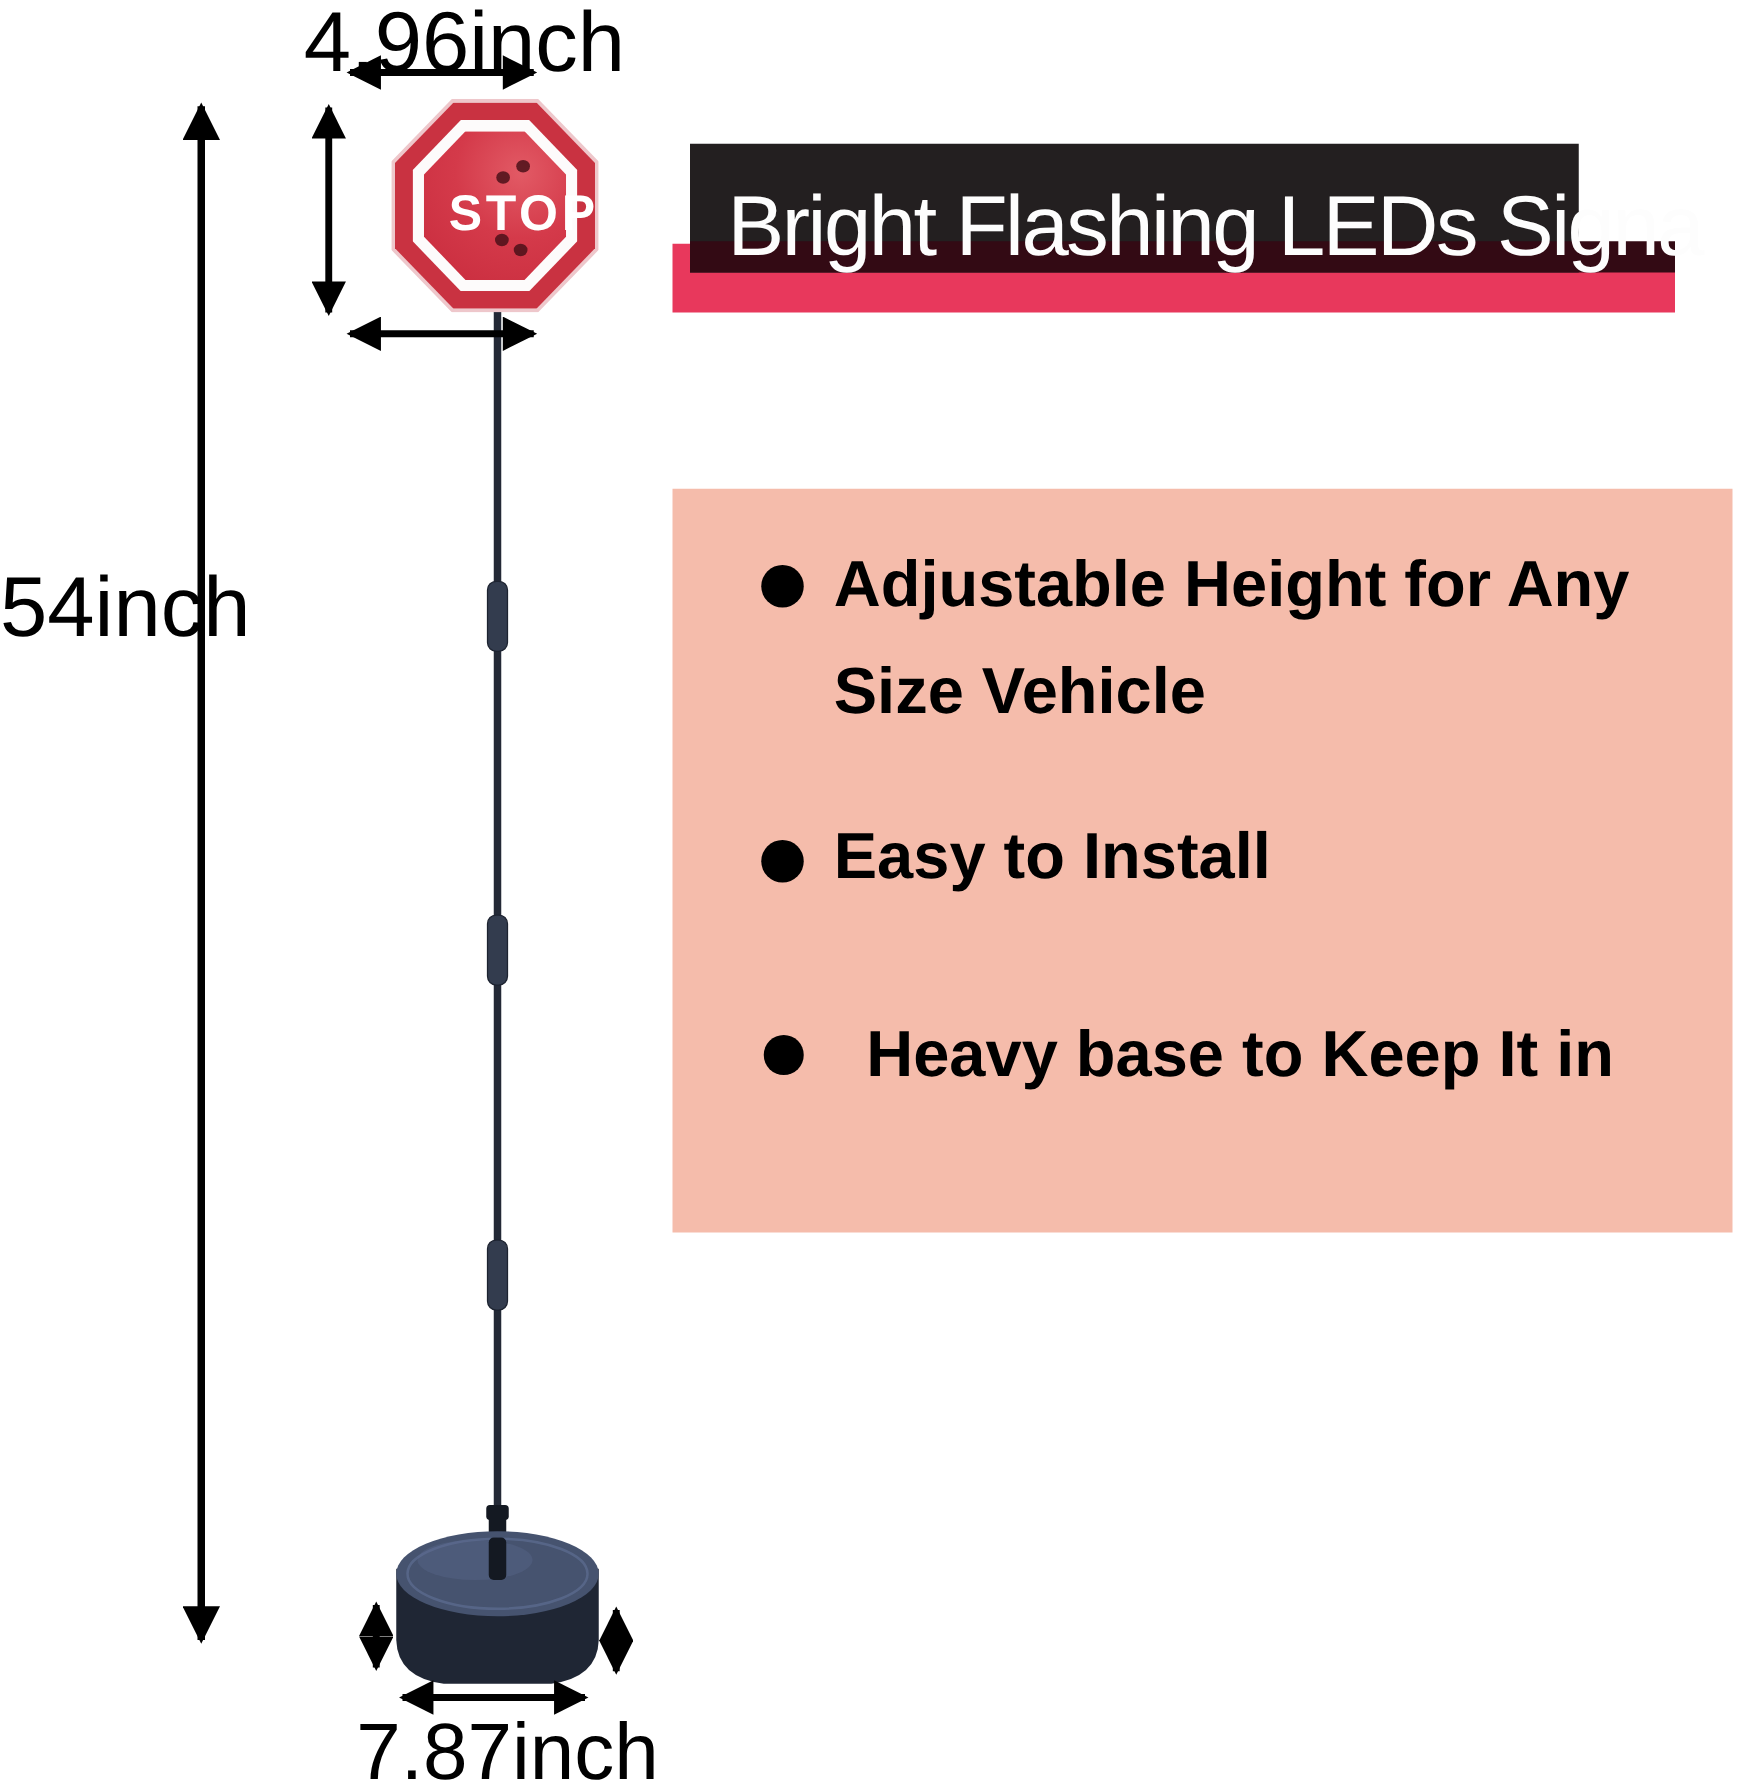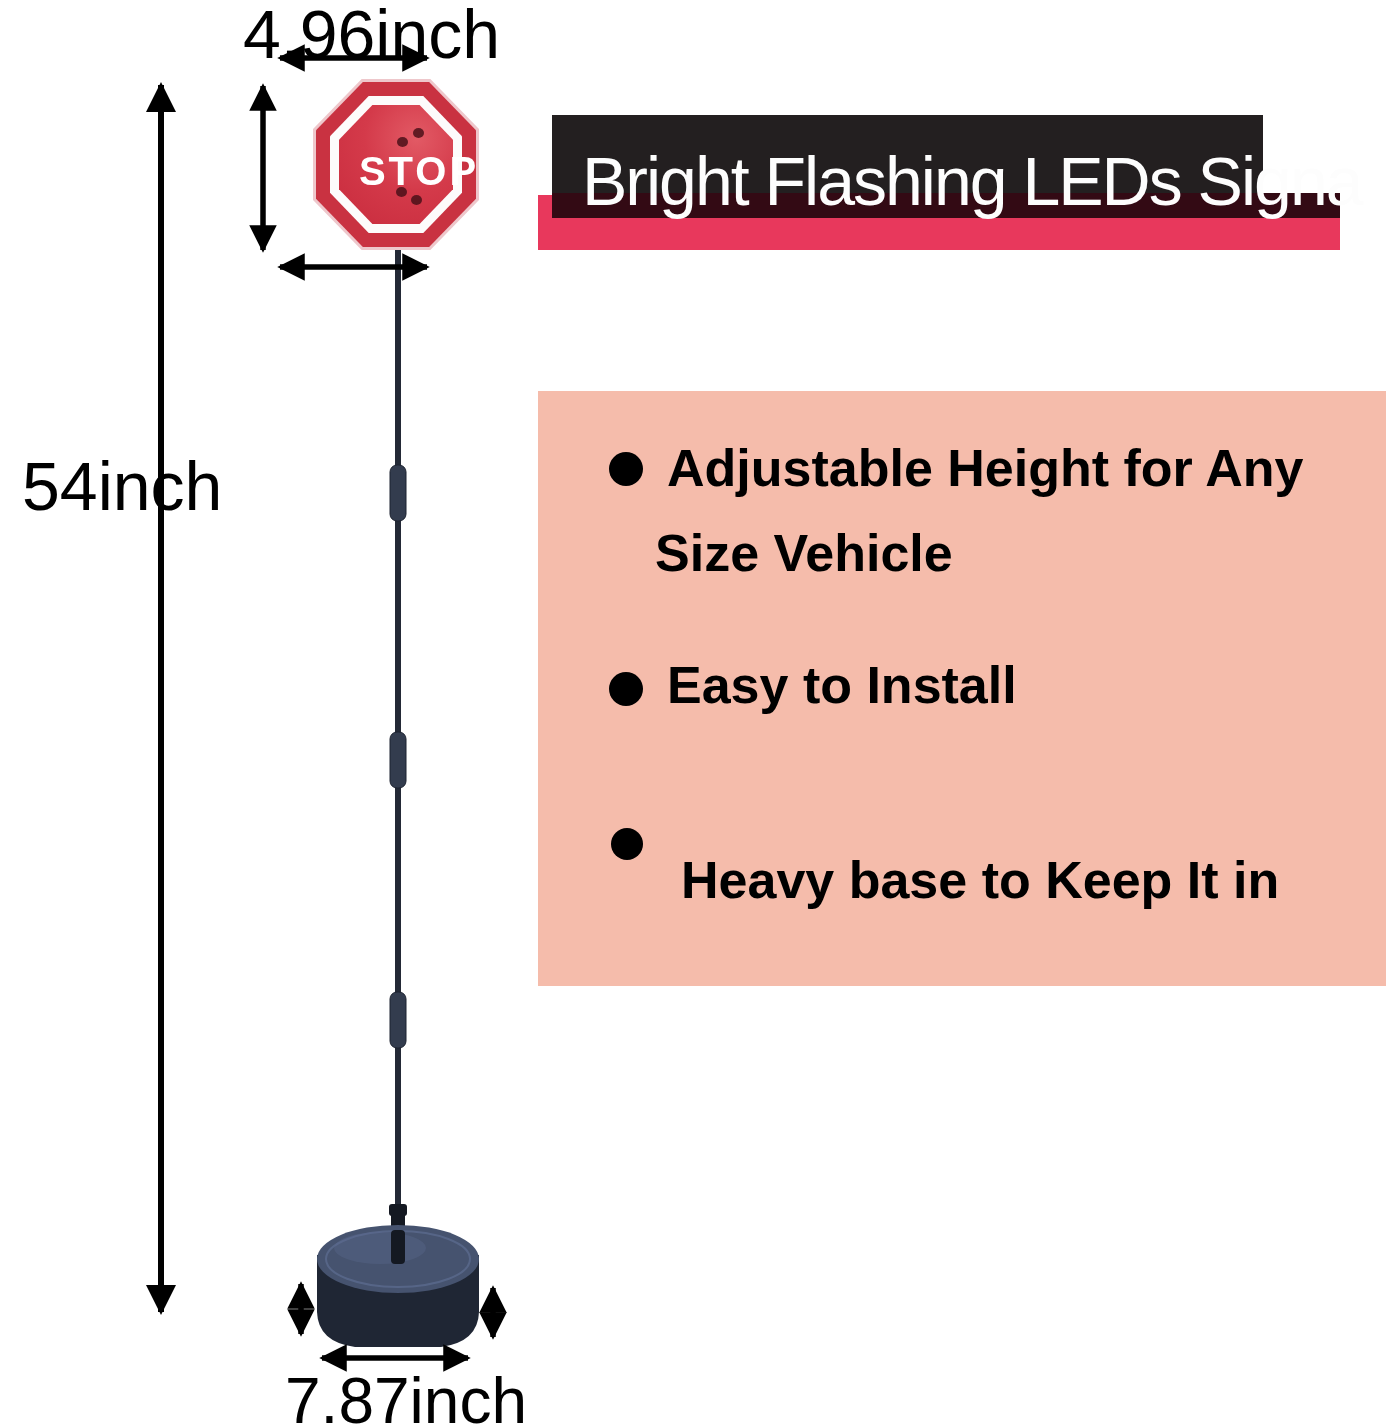--- a/index.html
+++ b/index.html
@@ -5,41 +5,41 @@
   html,body{margin:0;padding:0;background:#fff;}
   .canvas{
     position:relative;width:1392px;height:1425px;background:#fff;
     font-family:"Liberation Sans",sans-serif;overflow:hidden;
   }
   .art{position:absolute;left:0;top:0;width:1392px;height:1425px;}
 
   
   .dim-label{position:absolute;color:var(--c-text,#000);font-size:68px;line-height:1;white-space:nowrap;}
   .dim-496{left:243px;top:0px;}
-  .dim-54{left:0px;top:452px;margin-left:22px;}
+  .dim-54{left:0px;top:452px;}
   .dim-157{left:505px;top:1282px;}
   .dim-787{left:285px;top:1369px;font-size:64px;}
 
   
   .banner-pink{position:absolute;left:538px;top:195px;width:802px;height:55px;background:var(--c-banner-pink,#e8385c);z-index:1;}
   .banner-black{position:absolute;left:552px;top:115px;width:711px;height:103px;background:var(--c-banner-black,#231f20);z-index:2;}
   .banner-overlap{position:absolute;left:0;bottom:0;width:788px;height:25px;background:var(--c-overlap,#330a14);}
   .banner-title{position:absolute;left:30px;top:32px;color:var(--c-title-text,#fdfdfd);font-size:68px;line-height:1;letter-spacing:-2px;white-space:nowrap;z-index:3;}
 
   
   .feature-box{position:absolute;left:538px;top:391px;width:848px;height:595px;background:var(--c-feature-bg,#f5bcab);}
   .bullet{position:absolute;border-radius:50%;background:var(--c-text,#000);}
   .b1{left:71px;top:61px;width:34px;height:34px;}
   .b2{left:71px;top:281px;width:34px;height:34px;}
   .b3{left:73px;top:437px;width:32px;height:32px;}
   .feature-line{position:absolute;color:var(--c-text,#000);font-size:52px;font-weight:bold;line-height:1;white-space:nowrap;}
   .t1a{left:129px;top:51px;}
-  .t1b{left:117px;top:136px;text-align:right;}
+  .t1b{left:129px;top:136px;text-align:right;}
   .t2{left:129px;top:268px;}
-  .t3a{left:143px;top:427px;margin-top:36px;}
+  .t3a{left:155px;top:427px;}
   .t3b{left:145px;top:512px;}
 
   
   .sign{position:absolute;left:313px;top:79px;width:166px;height:171px;z-index:2;}
   .oct{position:absolute;clip-path:polygon(29.3% 0%,70.7% 0%,100% 29.3%,100% 70.7%,70.7% 100%,29.3% 100%,0% 70.7%,0% 29.3%);}
   .oct-edge{left:0;top:0;right:0;bottom:0;background:#eec7cb;}
   .oct-red1{left:3px;top:3px;right:3px;bottom:3px;background:var(--c-sign-red-deep,#c93241);}
   .oct-white{left:17px;top:17px;right:17px;bottom:17px;background:var(--c-sign-white,#fdfbfb);}
   .oct-inner{left:26px;top:26px;right:26px;bottom:26px;
     background:radial-gradient(circle at 68% 28%, #e25a65 0%, var(--c-sign-red,#d43a4a) 45%, #c82b3d 100%);}

